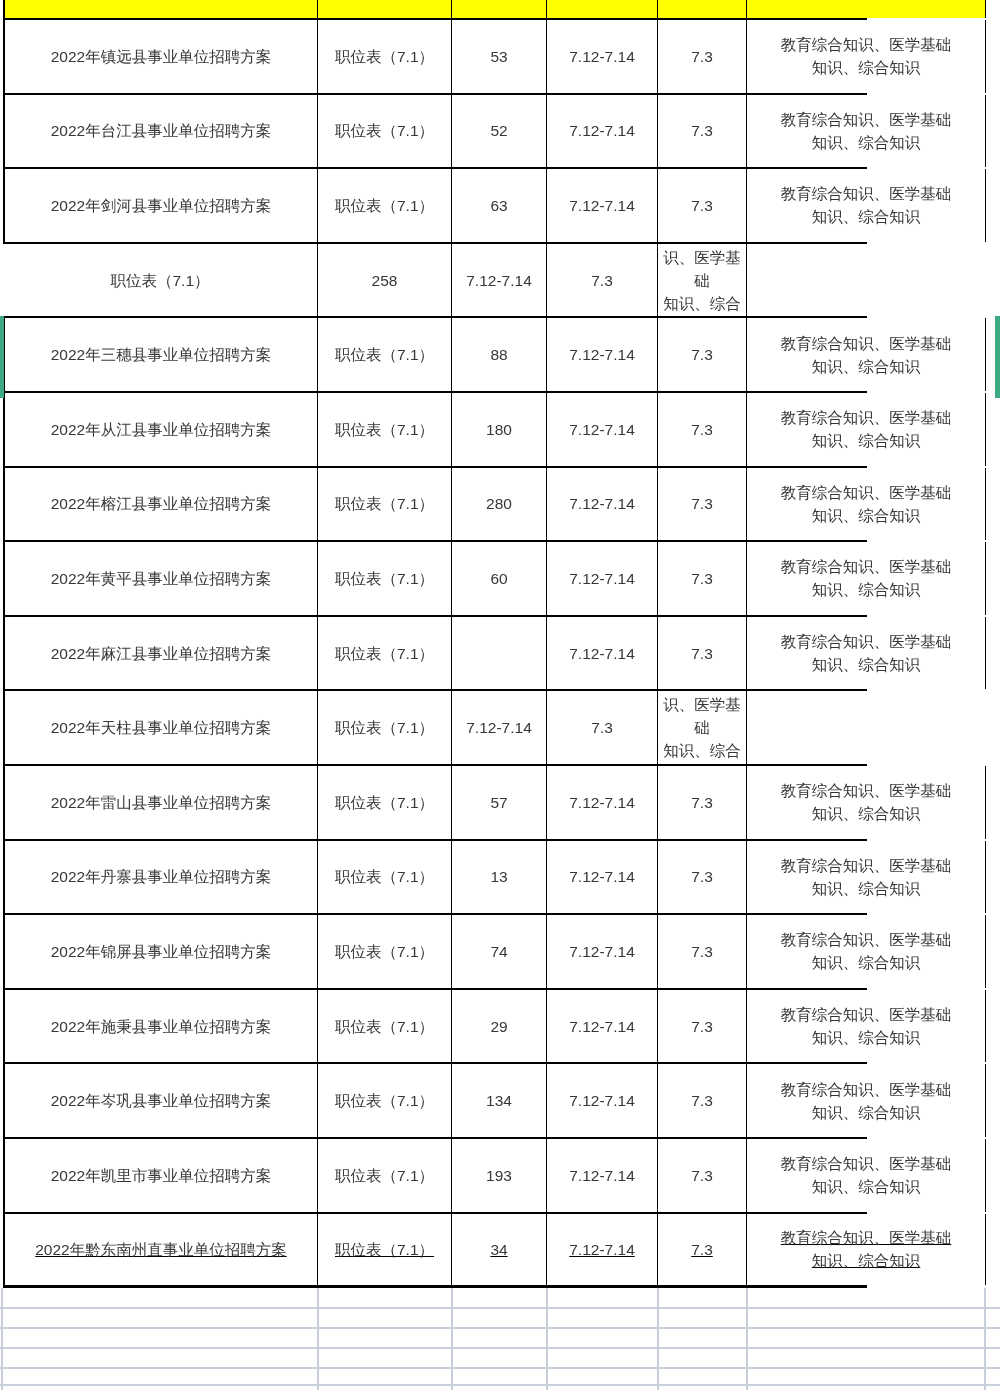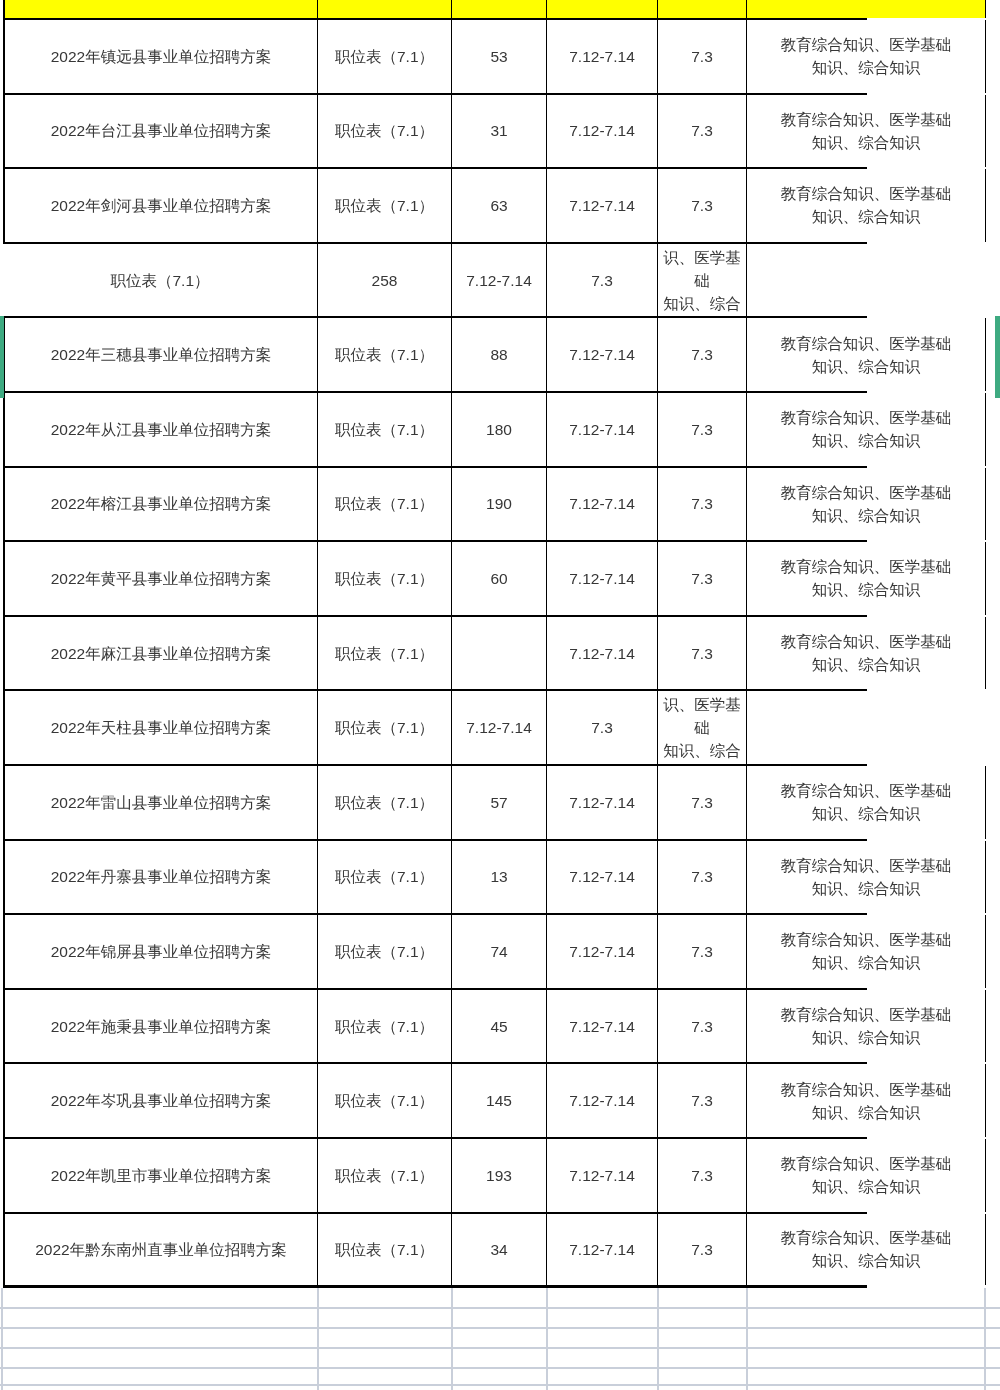--- a/index.html
+++ b/index.html
@@ -14,21 +14,21 @@
   .grid-table { position:absolute; left:3px; top:0; width:864px; }
 
   .row {
     display:grid;
     grid-template-columns:315px 134px 95px 111px 89px 239px;
     box-sizing:border-box;
   }
   .header-row { height:20px; border-bottom:2px solid #000; }
   .header-row .cell { background:#ffff00; }
   .data-row { height:74.6px; border-bottom:2px solid #000; }
-  .data-row.last { border-bottom:3px solid #000; }
+  .data-row.last { border-bottom:3px solid #000;text-decoration:underline; }
 
   .cell {
     box-sizing:border-box;
     border-right:1px solid #000;
     display:flex; flex-direction:column;
     align-items:center; justify-content:center;
     text-align:center;
     font-size:15.5px;
     color:#373737;
     line-height:23px;
@@ -67,21 +67,21 @@
           <div class="cell">7.12-7.14</div>
           <div class="cell">7.3</div>
           <div class="cell">
             <div>教育综合知识、医学基础</div>
             <div>知识、综合知识</div>
           </div>
         </div>
         <div class="row data-row">
           <div class="cell first">2022年台江县事业单位招聘方案</div>
           <div class="cell">职位表（7.1）</div>
-          <div class="cell">31</div>
+          <div class="cell">52</div>
           <div class="cell">7.12-7.14</div>
           <div class="cell">7.3</div>
           <div class="cell">
             <div>教育综合知识、医学基础</div>
             <div>知识、综合知识</div>
           </div>
         </div>
         <div class="row data-row">
           <div class="cell first">2022年剑河县事业单位招聘方案</div>
           <div class="cell">职位表（7.1）</div>
@@ -121,21 +121,21 @@
           <div class="cell">7.12-7.14</div>
           <div class="cell">7.3</div>
           <div class="cell">
             <div>教育综合知识、医学基础</div>
             <div>知识、综合知识</div>
           </div>
         </div>
         <div class="row data-row">
           <div class="cell first">2022年榕江县事业单位招聘方案</div>
           <div class="cell">职位表（7.1）</div>
-          <div class="cell">190</div>
+          <div class="cell">280</div>
           <div class="cell">7.12-7.14</div>
           <div class="cell">7.3</div>
           <div class="cell">
             <div>教育综合知识、医学基础</div>
             <div>知识、综合知识</div>
           </div>
         </div>
         <div class="row data-row">
           <div class="cell first">2022年黄平县事业单位招聘方案</div>
           <div class="cell">职位表（7.1）</div>
@@ -197,32 +197,32 @@
           <div class="cell">7.12-7.14</div>
           <div class="cell">7.3</div>
           <div class="cell">
             <div>教育综合知识、医学基础</div>
             <div>知识、综合知识</div>
           </div>
         </div>
         <div class="row data-row">
           <div class="cell first">2022年施秉县事业单位招聘方案</div>
           <div class="cell">职位表（7.1）</div>
-          <div class="cell">45</div>
+          <div class="cell">29</div>
           <div class="cell">7.12-7.14</div>
           <div class="cell">7.3</div>
           <div class="cell">
             <div>教育综合知识、医学基础</div>
             <div>知识、综合知识</div>
           </div>
         </div>
         <div class="row data-row">
           <div class="cell first">2022年岑巩县事业单位招聘方案</div>
           <div class="cell">职位表（7.1）</div>
-          <div class="cell">145</div>
+          <div class="cell">134</div>
           <div class="cell">7.12-7.14</div>
           <div class="cell">7.3</div>
           <div class="cell">
             <div>教育综合知识、医学基础</div>
             <div>知识、综合知识</div>
           </div>
         </div>
         <div class="row data-row">
           <div class="cell first">2022年凯里市事业单位招聘方案</div>
           <div class="cell">职位表（7.1）</div>

